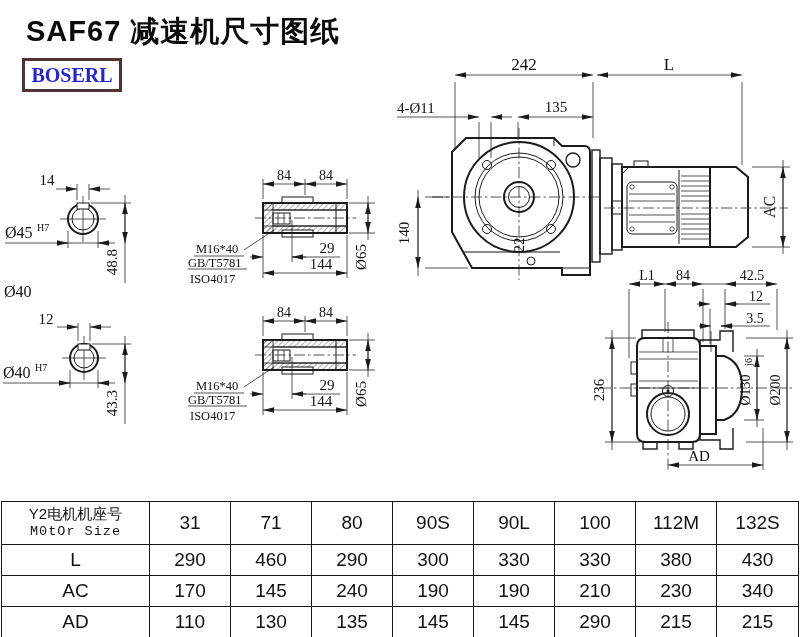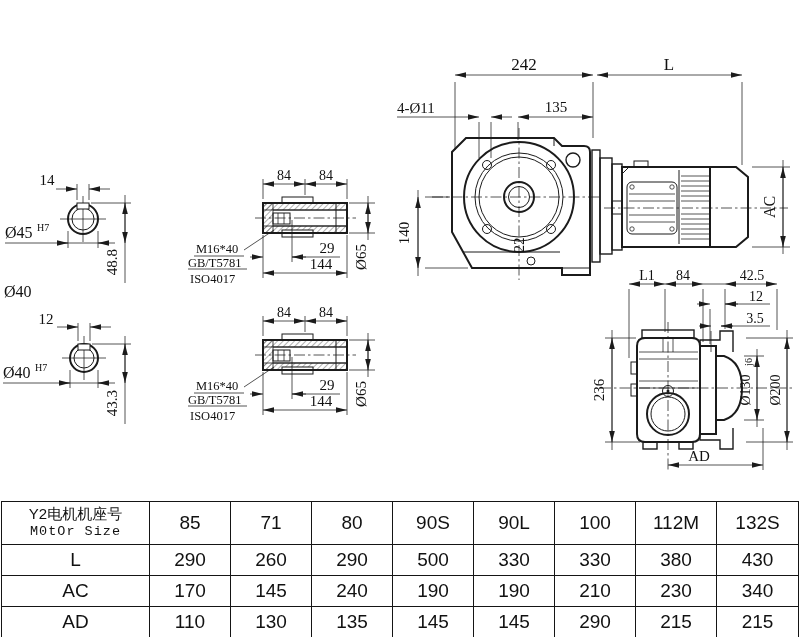--- a/index.html
+++ b/index.html
@@ -31,20 +31,22 @@
            font-size:19px;padding:0;height:30px;}
   #spec tr.hdr td{height:42px;}
   #spec td.hd1{font-size:15px;line-height:1.25;}
   #spec td.hd1 .en{font-size:13.5px;letter-spacing:1px;font-family:Liberation Mono, monospace;}
 </style>
 </head>
 <body>
 
 <div id="page">
 
+  <div id="title">SAF67 减速机尺寸图纸</div>
+  <div id="logo">BOSERL</div>
 
   <svg width="800" height="500" viewBox="0 0 800 500">
     <defs>
       <marker id="arw" markerUnits="userSpaceOnUse" markerWidth="12" markerHeight="8" viewBox="0 0 12 8" refX="11.5" refY="4" orient="auto-start-reverse">
         <path d="M0.5,1.2 L11.5,4 L0.5,6.8 Z" fill="#1b1b1b"></path>
       </marker>
       <pattern id="hatch" width="4" height="4" patternUnits="userSpaceOnUse" patternTransform="rotate(45)">
         <line x1="0" y1="0" x2="0" y2="4" stroke="#1b1b1b" stroke-width="0.7"></line>
       </pattern>
     </defs>
@@ -371,35 +373,35 @@
       <col style="width:81px">
         <col style="width:81px">
         <col style="width:82px">
     </colgroup>
     <tbody>
         <tr class="hdr">
       <td class="hd1">
         <div>Y2电机机座号</div>
         <div class="en">M0tOr Size</div>
       </td>
-      <td>85</td>
+      <td>31</td>
       <td>71</td>
       <td>80</td>
       <td>90S</td>
       <td>90L</td>
       <td>100</td>
       <td>112M</td>
       <td>132S</td>
     </tr>
     <tr>
       <td>L</td>
       <td>290</td>
-      <td>260</td>
+      <td>460</td>
       <td>290</td>
-      <td>500</td>
+      <td>300</td>
       <td>330</td>
       <td>330</td>
       <td>380</td>
       <td>430</td>
     </tr>
     <tr>
       <td>AC</td>
       <td>170</td>
       <td>145</td>
       <td>240</td>

